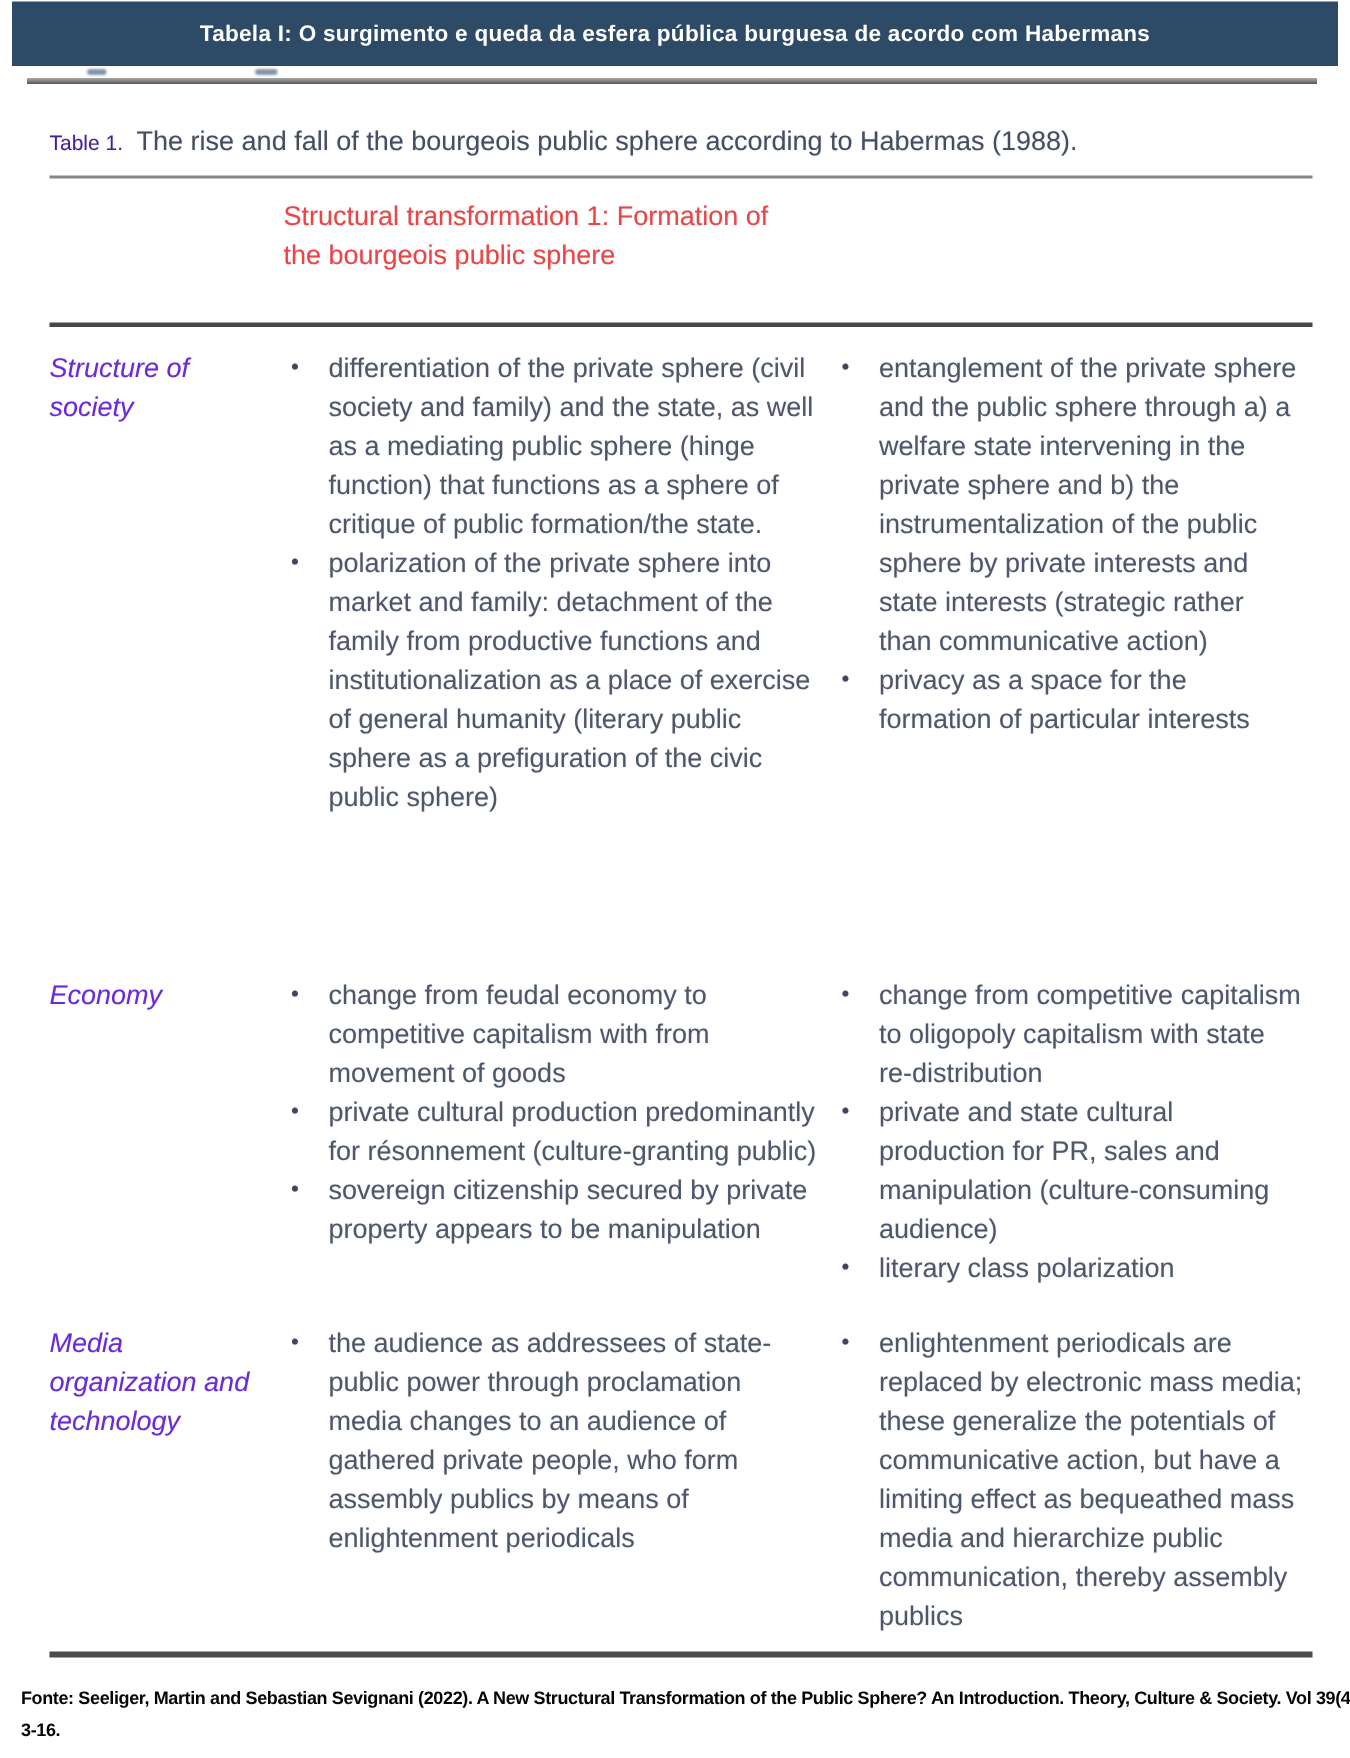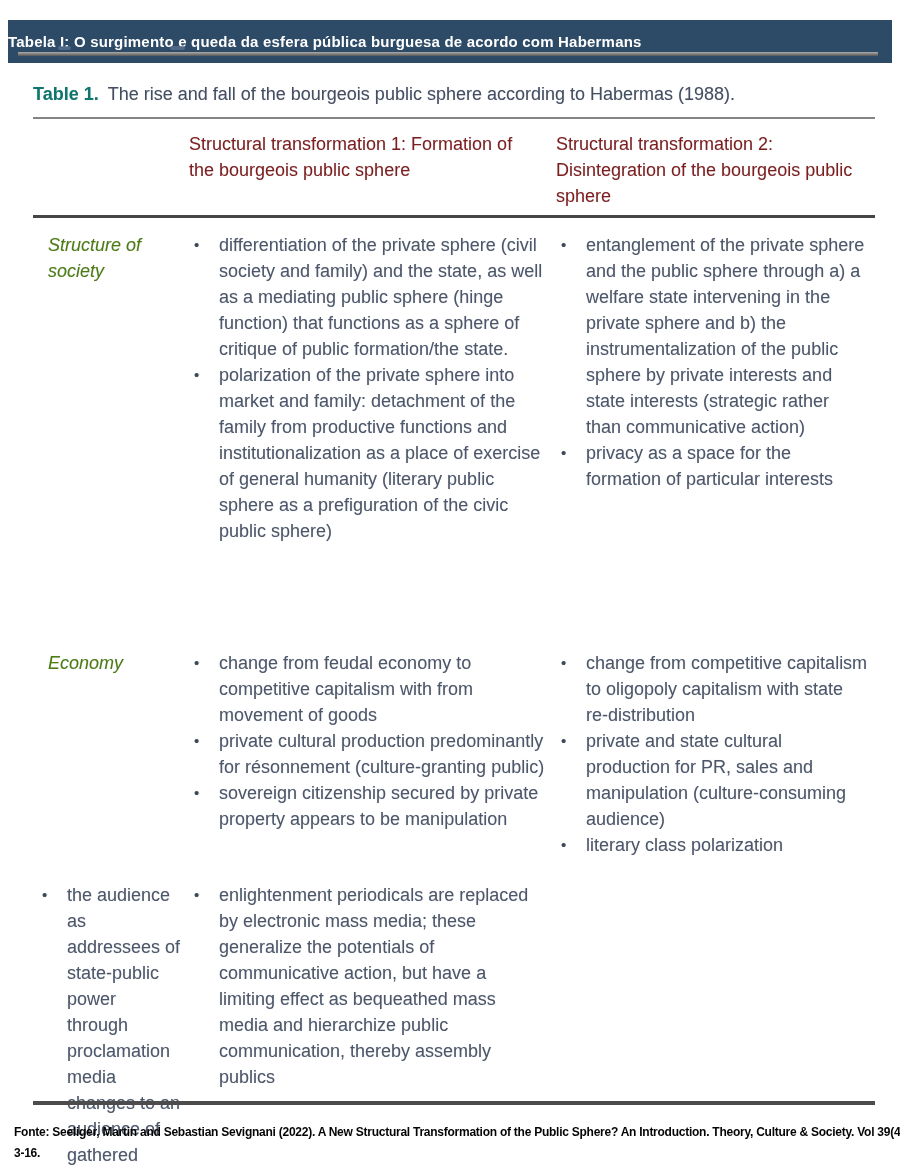--- a/index.html
+++ b/index.html
@@ -5,23 +5,23 @@
   html,body{margin:0;padding:0;background:#ffffff;}
   .page{
     position:relative;
     width:900px;height:1172px;
     background:#ffffff;
     overflow:hidden;
     font-family:"Liberation Sans","DejaVu Sans",sans-serif;
   }
   
   .banner{
-    position:absolute;top:20px;left:8px;width:884px;height:43px;
+    position:absolute;top:1px;left:8px;width:884px;height:43px;
     background:#2d4a66;
-    display:flex;align-items:center;justify-content:flex-start;
+    display:flex;align-items:center;justify-content:center;
   }
   .banner-title{
     color:#ffffff;font-size:15px;font-weight:bold;letter-spacing:.2px;
   }
   
   .artifact{
     position:absolute;height:4px;background:#5d7390;opacity:.75;
     border-radius:2px;filter:blur(.6px);
   }
   .artifact.a1{top:46px;left:58px;width:13px;}
@@ -32,46 +32,45 @@
     background:linear-gradient(180deg,#a9a9a9 0%,#8a8a8a 40%,#555555 100%);}
   .rule-mid{top:117px;height:2px;background:#858585;}
   .rule-heavy{top:215px;height:3px;background:#464646;}
   .rule-bottom{top:1101px;height:4px;background:#4c4c4c;}
   
   .caption{
     position:absolute;top:84px;left:33px;width:842px;
     font-size:18px;color:#454e61;white-space:nowrap;
     text-shadow:0 0 1px rgba(90,110,140,.3);
   }
-  .caption-label{font-weight:bold;color:#0f766e;margin-right:9px;font-size:18px;}
+  .caption-label{font-weight:normal;color:#4c1d95;margin-right:9px;font-size:14px;}
   
   .hdr-grid{
     position:absolute;top:131px;left:33px;width:842px;
     display:grid;grid-template-columns:152px 367px 323px;
   }
   .hdr-cell{
-    font-size:18px;line-height:26px;color:#7f1d1d;
+    font-size:18px;line-height:26px;color:#ef4444;
     padding-left:4px;padding-right:14px;
     text-shadow:0 0 1px rgba(90,110,140,.3);
   }
   .body{
     position:absolute;top:227px;left:33px;width:842px;
   }
   .t-row{
     display:grid;grid-template-columns:152px 367px 323px;
     align-items:start;box-sizing:border-box;padding-top:5px;
   }
   .t-row.r1{height:418px;}
   .t-row.r2{height:232px;}
   .t-row.r3{min-height:224px;}
   .row-label{
-    font-style:italic;font-size:18px;line-height:26px;color:#4d7c0f;
+    font-style:italic;font-size:18px;line-height:26px;color:#6d28d9;
     padding-right:10px;
     text-shadow:0 0 1px rgba(90,110,140,.3);
-    margin-left:15px;
   }
   ul.blist{
     list-style:none;margin:0;padding:0 6px 0 4px;
   }
   ul.blist li{
     display:grid;grid-template-columns:30px 1fr;
     font-size:18px;line-height:26px;color:#4e5769;
     text-shadow:0 0 1px rgba(90,110,140,.3);
   }
   .bullet-dot{
@@ -101,21 +100,20 @@
 
   <div class="caption">
     <span class="caption-label">Table 1.</span><span>The rise and fall of the bourgeois public sphere according to Habermas (1988).</span>
   </div>
 
   <div class="rule rule-mid"></div>
 
   <div class="hdr-grid">
     <div class="hdr-cell"></div>
     <div class="hdr-cell">Structural transformation 1: Formation of the bourgeois public sphere</div>
-    <div class="hdr-cell">Structural transformation 2: Disintegration of the bourgeois public sphere</div>
   </div>
 
   <div class="rule rule-heavy"></div>
 
   <div class="body">
 
     <div class="t-row r1">
       <div class="row-label">Structure of society</div>
       <ul class="blist">
         <li>
@@ -165,20 +163,21 @@
             <span>private and state cultural production for PR, sales and manipulation (culture-consuming audience)</span>
           </li>
         <li>
             <span class="bullet-dot">•</span>
             <span>literary class polarization</span>
           </li>
       </ul>
     </div>
 
     <div class="t-row r3">
+      <div class="row-label">Media organization and technology</div>
       <ul class="blist">
         <li>
             <span class="bullet-dot">•</span>
             <span>the audience as addressees of state-public power through proclamation media changes to an audience of gathered private people, who form assembly publics by means of enlightenment periodicals</span>
           </li>
       </ul>
       <ul class="blist">
         <li>
             <span class="bullet-dot">•</span>
             <span>enlightenment periodicals are replaced by electronic mass media; these generalize the potentials of communicative action, but have a limiting effect as bequeathed mass media and hierarchize public communication, thereby assembly publics</span>

